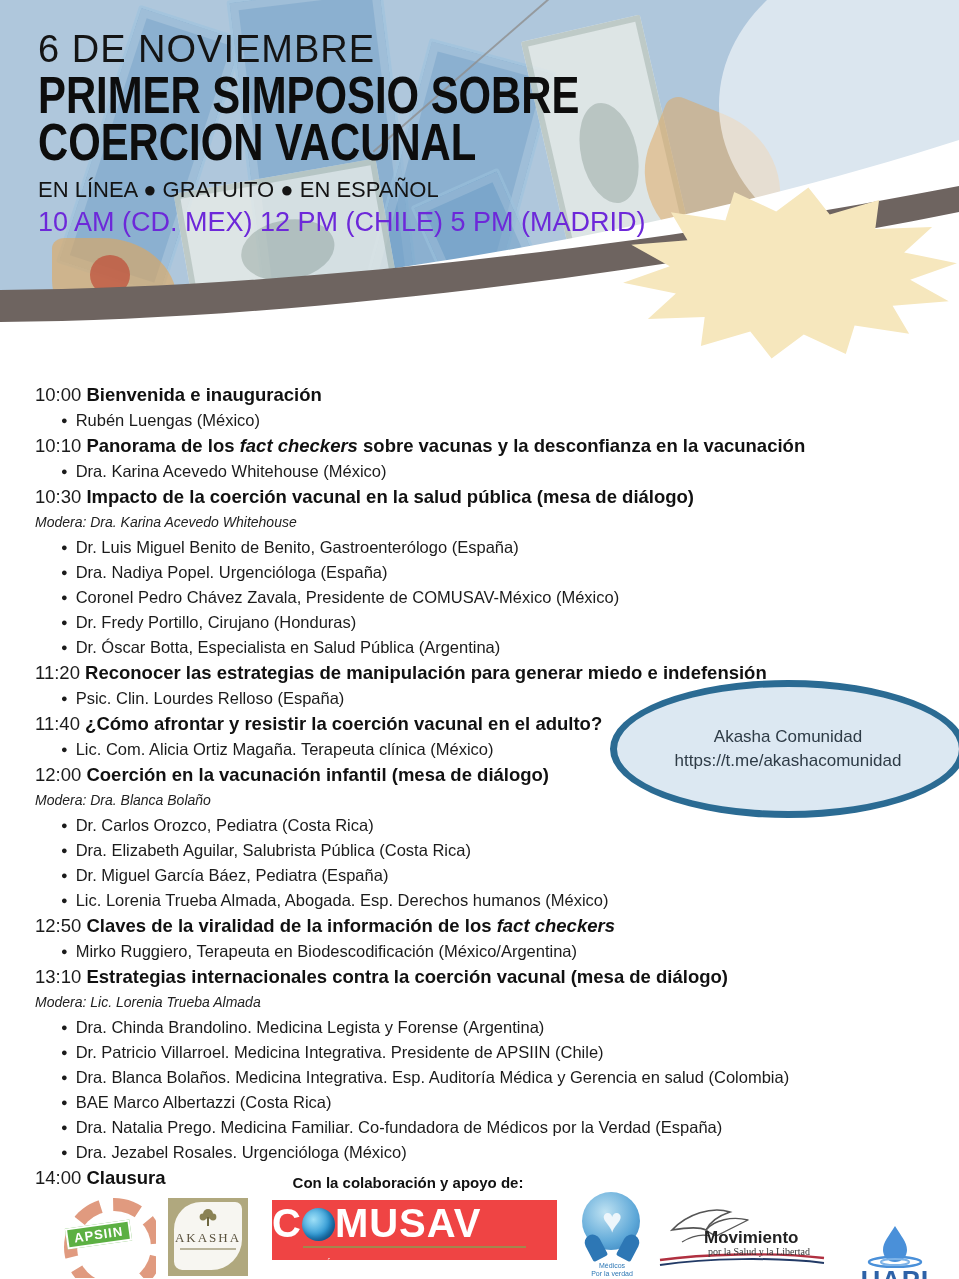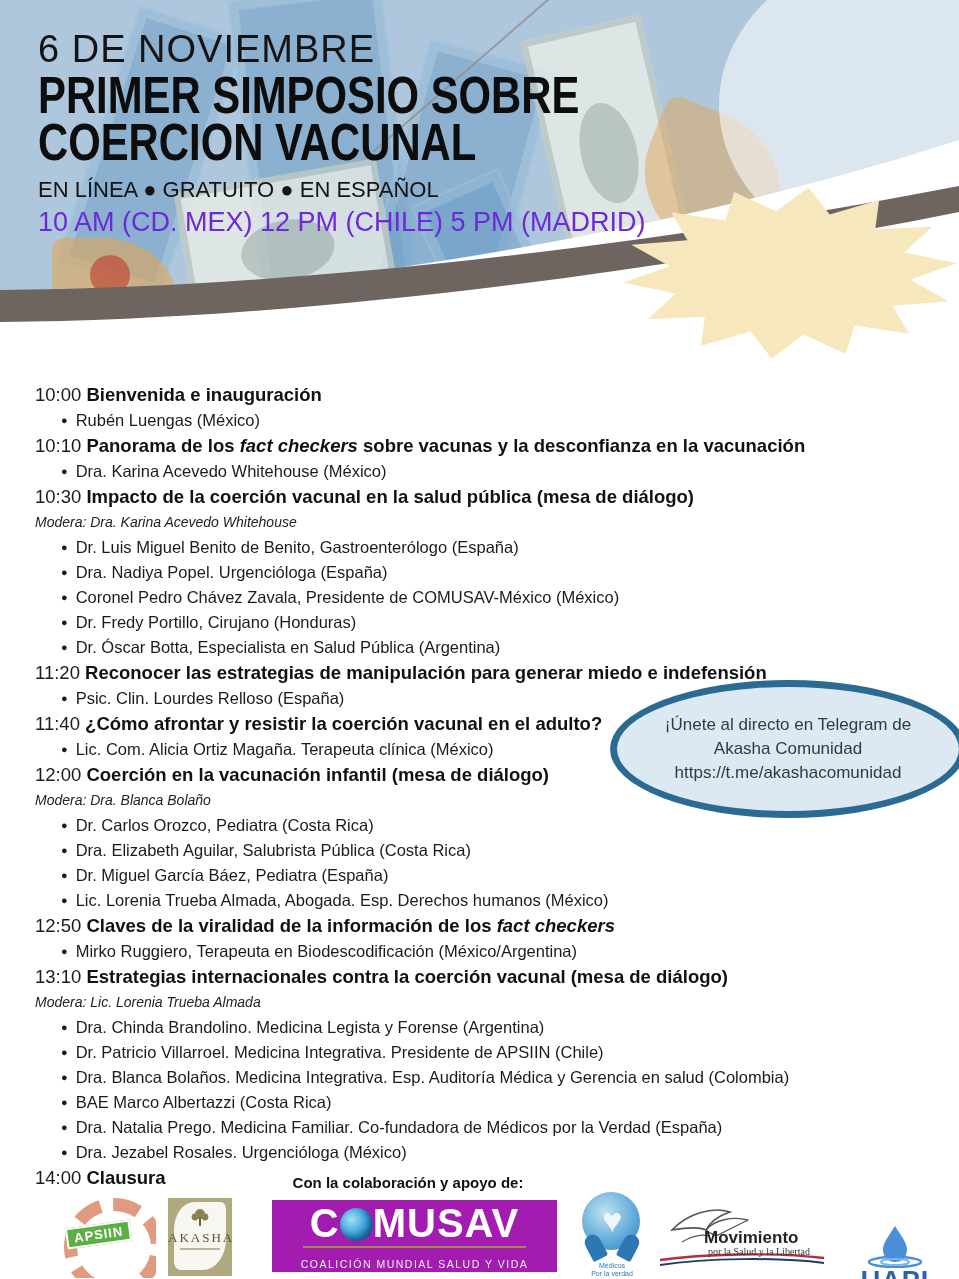--- a/index.html
+++ b/index.html
@@ -48,27 +48,27 @@
     font-size:17px;line-height:24px;color:#2e3b46;text-align:center;
   }
   
   .footer-heading{position:absolute;left:0;top:1174px;width:816px;text-align:center;font-size:15px;font-weight:700;color:#111;}
   .logo{position:absolute;overflow:hidden;}
   
   .apsiin{left:52px;top:1196px;width:104px;height:82px;}
   .apsiin .ring{position:absolute;left:12px;top:2px;width:74px;height:72px;border-radius:50%;border:13px dashed #e09a7f;}
   .apsiin .tag{position:absolute;left:14px;top:28px;background:#5cb043;border:2px solid #fff;color:#fff;font-weight:700;font-size:13px;padding:1px 6px;transform:rotate(-8deg);letter-spacing:1px;}
   
-  .akasha{left:168px;top:1198px;width:64px;height:78px;background:#b0a87e;}
+  .akasha{left:168px;top:1198px;width:80px;height:78px;background:#b0a87e;}
   .akasha .inner{position:absolute;left:6px;top:4px;right:6px;bottom:6px;background:#f7f6f1;border-radius:40% 10% 45% 12%;}
   .akasha .tree{position:absolute;left:0;right:0;top:10px;text-align:center;font-size:16px;color:#8a8254;}
   .akasha .word{position:absolute;left:0;right:0;top:32px;text-align:center;font-family:"Liberation Serif",serif;font-size:13px;letter-spacing:2px;color:#5a523e;}
   .akasha .sub{position:absolute;left:12px;right:12px;top:50px;height:2px;background:#b9b49b;}
   
-  .comusav{left:272px;top:1200px;width:285px;height:72px;background:#a21caf;color:#fff;text-align:center;}
+  .comusav{left:272px;top:1200px;width:285px;height:60px;background:#ef4444;color:#fff;}
   .comusav .word{font-size:40px;font-weight:800;line-height:46px;letter-spacing:1px;white-space:nowrap;}
   .comusav .globe{display:inline-block;width:33px;height:33px;border-radius:50%;vertical-align:-4px;background:radial-gradient(circle at 35% 35%,#9fe0f7 0%,#2f9ad6 55%,#145f9e 100%);box-shadow:inset -3px -3px 6px rgba(0,40,80,.5);}
   .comusav .gold{width:78%;height:2px;background:#a3874d;margin:0 auto;}
   .comusav .tagline{font-size:10.5px;letter-spacing:1.5px;margin-top:10px;color:#f0f0f0;}
   
   .medicos{left:575px;top:1190px;width:74px;height:88px;text-align:center;}
   .medicos .globe{position:absolute;left:7px;top:2px;width:58px;height:58px;border-radius:50%;background:radial-gradient(circle at 40% 35%,#bfe2f2 0%,#5ea8d8 60%,#2d77b5 100%);}
   .medicos .heart{position:absolute;left:0;right:0;top:10px;font-size:34px;color:#eef6fb;line-height:40px;}
   .medicos .hand{position:absolute;width:16px;height:26px;background:#2d77b5;border-radius:8px 8px 2px 2px;top:44px;}
   .medicos .hand.l{left:12px;transform:rotate(-28deg);}
@@ -154,21 +154,20 @@
       <div class="bullet-row"><span class="bullet-dot">●</span><span>Dra. Chinda Brandolino. Medicina Legista y Forense (Argentina)</span></div>
       <div class="bullet-row"><span class="bullet-dot">●</span><span>Dr. Patricio Villarroel. Medicina Integrativa. Presidente de APSIIN (Chile)</span></div>
       <div class="bullet-row"><span class="bullet-dot">●</span><span>Dra. Blanca Bolaños. Medicina Integrativa. Esp. Auditoría Médica y Gerencia en salud (Colombia)</span></div>
       <div class="bullet-row"><span class="bullet-dot">●</span><span>BAE Marco Albertazzi (Costa Rica)</span></div>
       <div class="bullet-row"><span class="bullet-dot">●</span><span>Dra. Natalia Prego. Medicina Familiar. Co-fundadora de Médicos por la Verdad (España)</span></div>
       <div class="bullet-row"><span class="bullet-dot">●</span><span>Dra. Jezabel Rosales. Urgencióloga (México)</span></div>
       <div class="session-row"><span class="session-time">14:00</span> <span class="session-title">Clausura</span></div>
     </div>
 
   <div class="telegram-oval">
-    <div>¡Únete al directo en Telegram de</div>
     <div>Akasha Comunidad</div>
     <div>https://t.me/akashacomunidad</div>
   </div>
 
   <div class="footer-heading">Con la colaboración y apoyo de:</div>
 
   <div class="logo apsiin">
     <div class="ring"></div>
     <div class="tag">APSIIN</div>
   </div>

